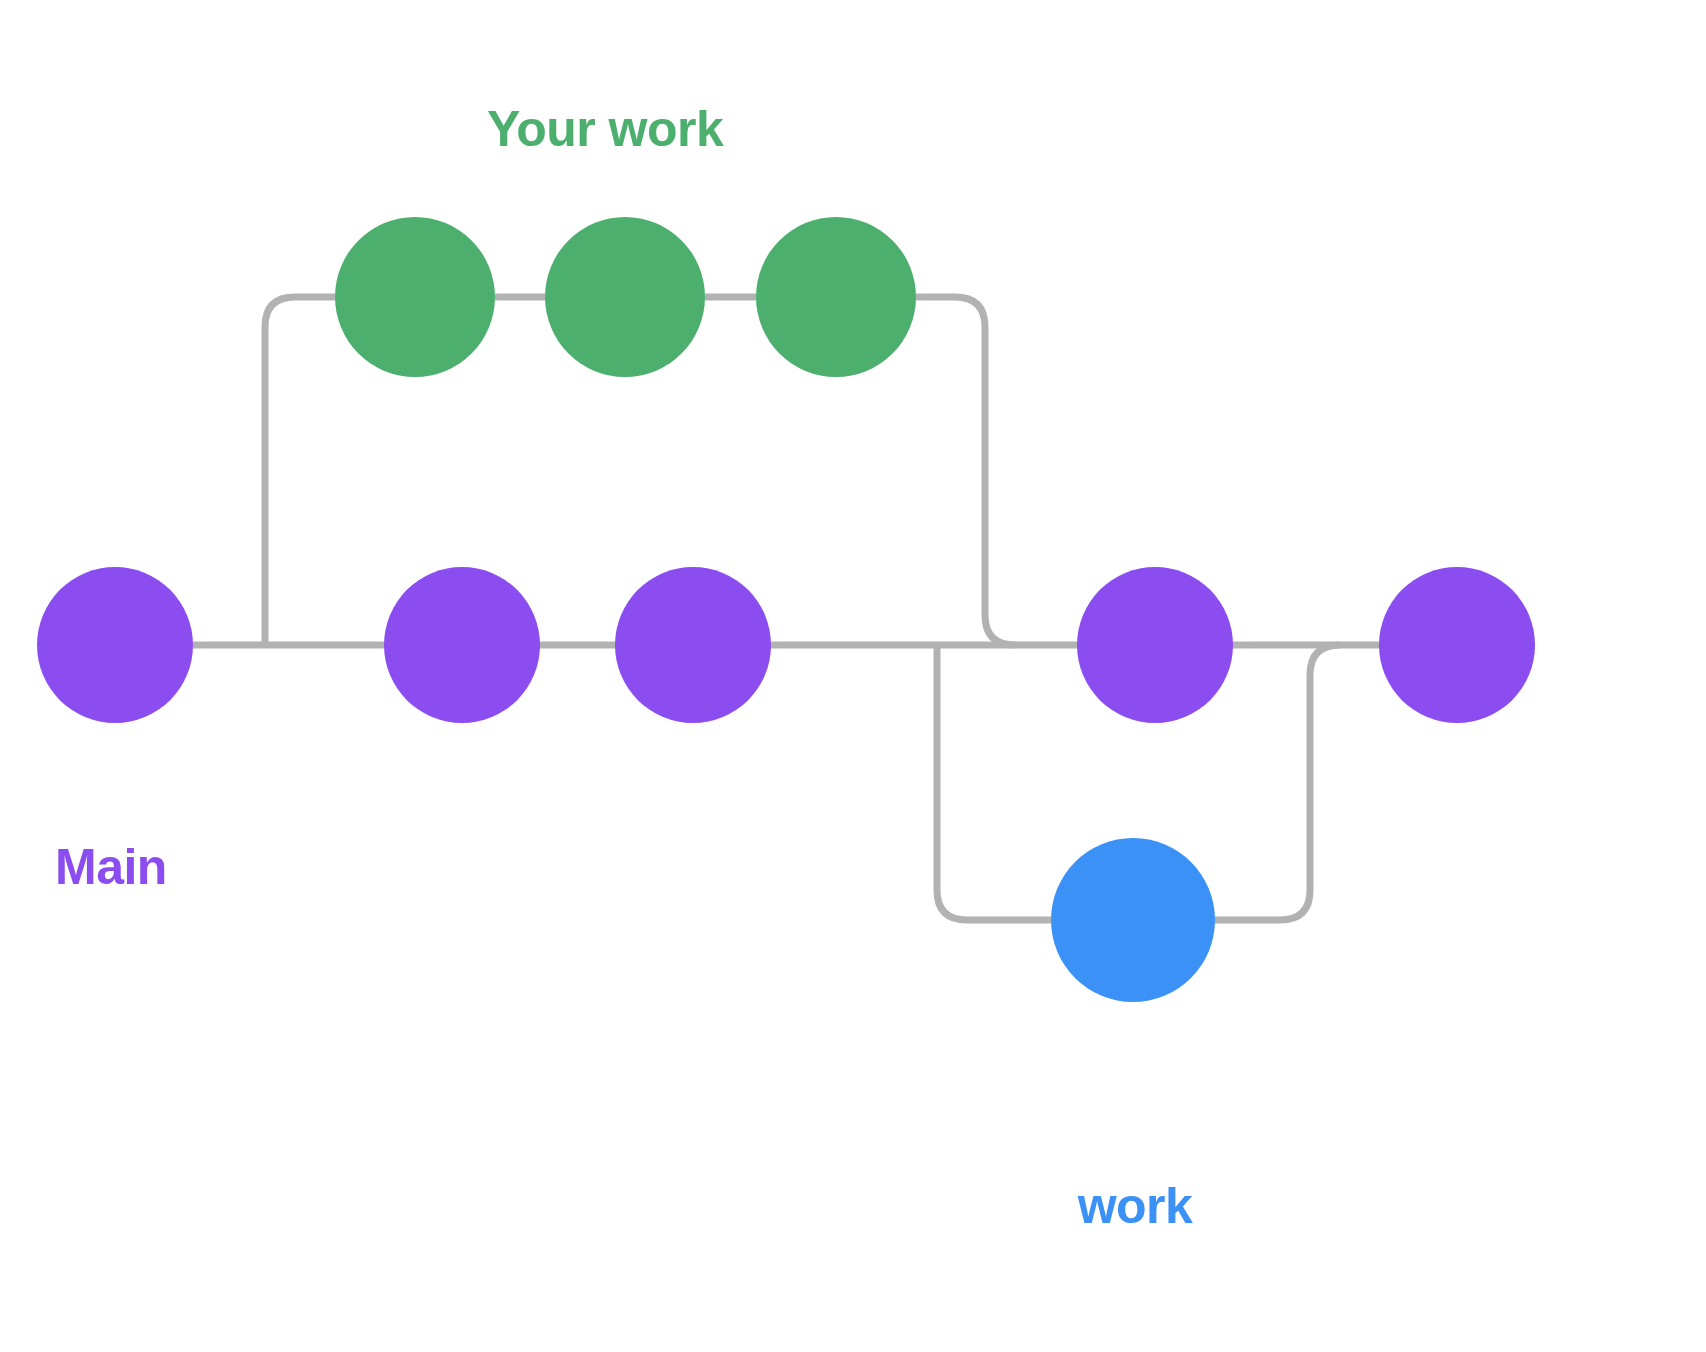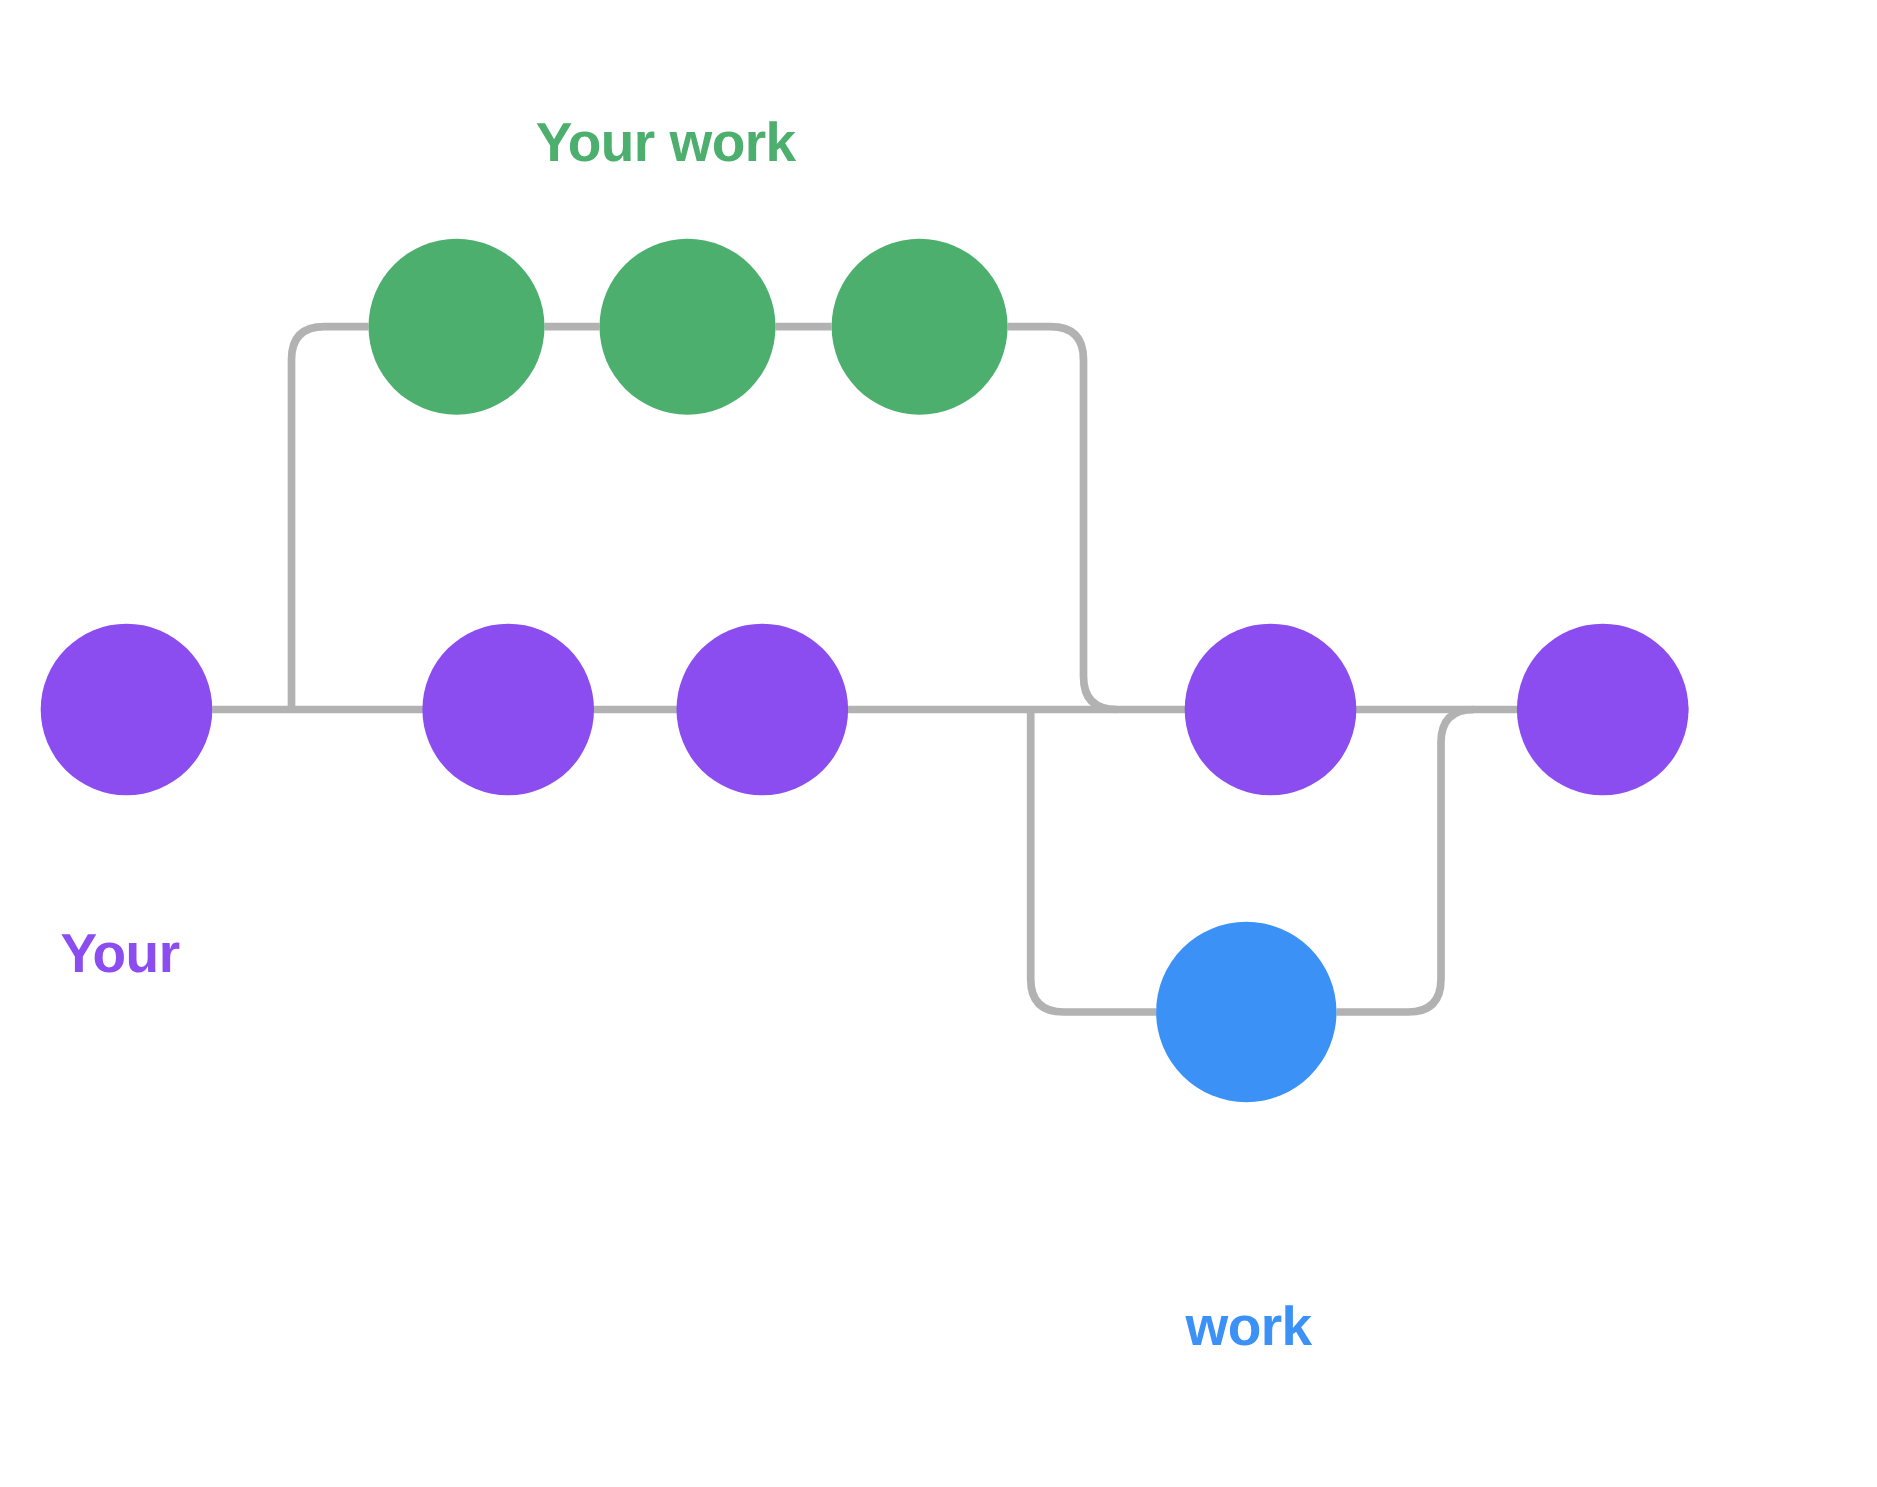--- a/index.html
+++ b/index.html
@@ -82,20 +82,20 @@
       <div class="commit-node" style="left: 1077px; top: 567px; width: 156px; height: 156px; background: rgb(139, 77, 240);"></div>
       <div class="commit-node" style="left: 1379px; top: 567px; width: 156px; height: 156px; background: rgb(139, 77, 240);"></div>
       <div class="commit-node" style="left: 335px; top: 217px; width: 160px; height: 160px; background: rgb(76, 175, 110);"></div>
       <div class="commit-node" style="left: 545px; top: 217px; width: 160px; height: 160px; background: rgb(76, 175, 110);"></div>
       <div class="commit-node" style="left: 756px; top: 217px; width: 160px; height: 160px; background: rgb(76, 175, 110);"></div>
       <div class="commit-node" style="left: 1051px; top: 838px; width: 164px; height: 164px; background: rgb(59, 145, 245);"></div>
     </div>
 
   <div class="branch-label" id="label-your-work" style="left: 487px; top: 100px; color: rgb(76, 175, 110);">Your work</div>
 
-  <div class="branch-label" id="label-main" style="left: 55px; top: 838px; color: rgb(139, 77, 240);">Your</div>
+  <div class="branch-label" id="label-main" style="left: 55px; top: 838px; color: rgb(139, 77, 240);">Main</div>
 
   <div class="branch-label" id="label-another-person" style="left: 905px; top: 1118px; width: 460px; color: rgb(59, 145, 245);">
     <br>
     <span>work</span>
   </div>
 
 </div>
 
 </body></html>

